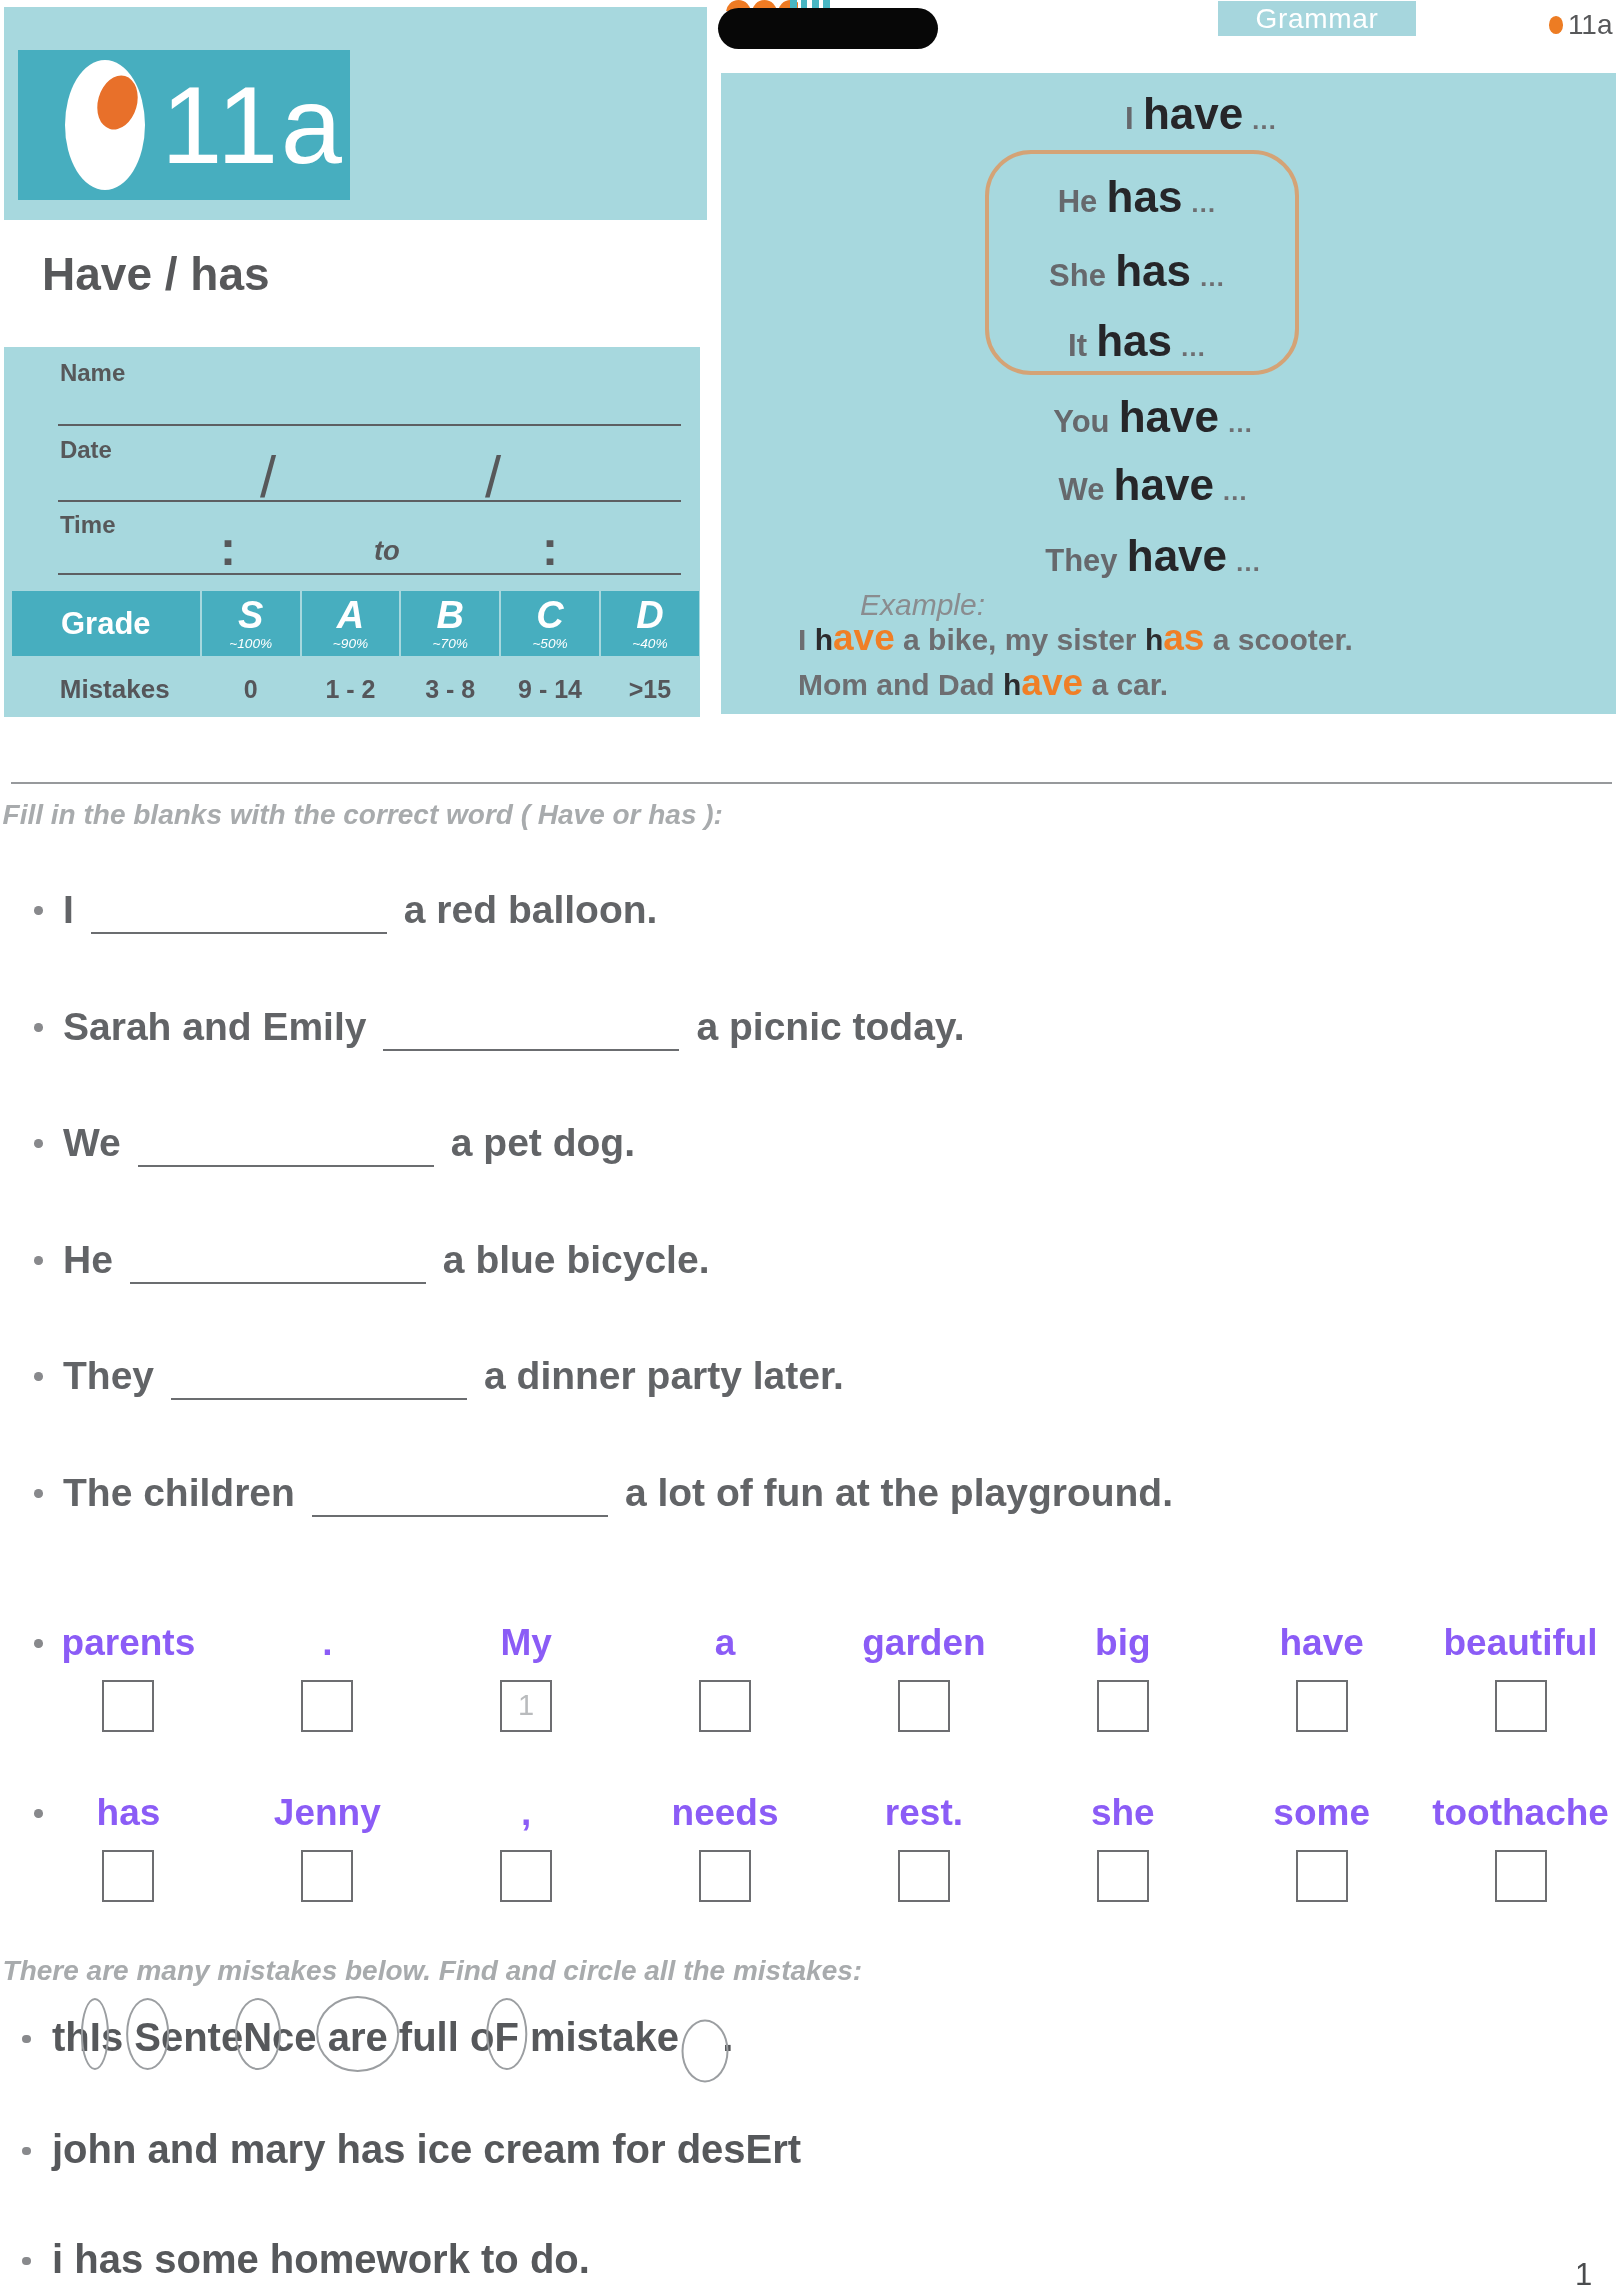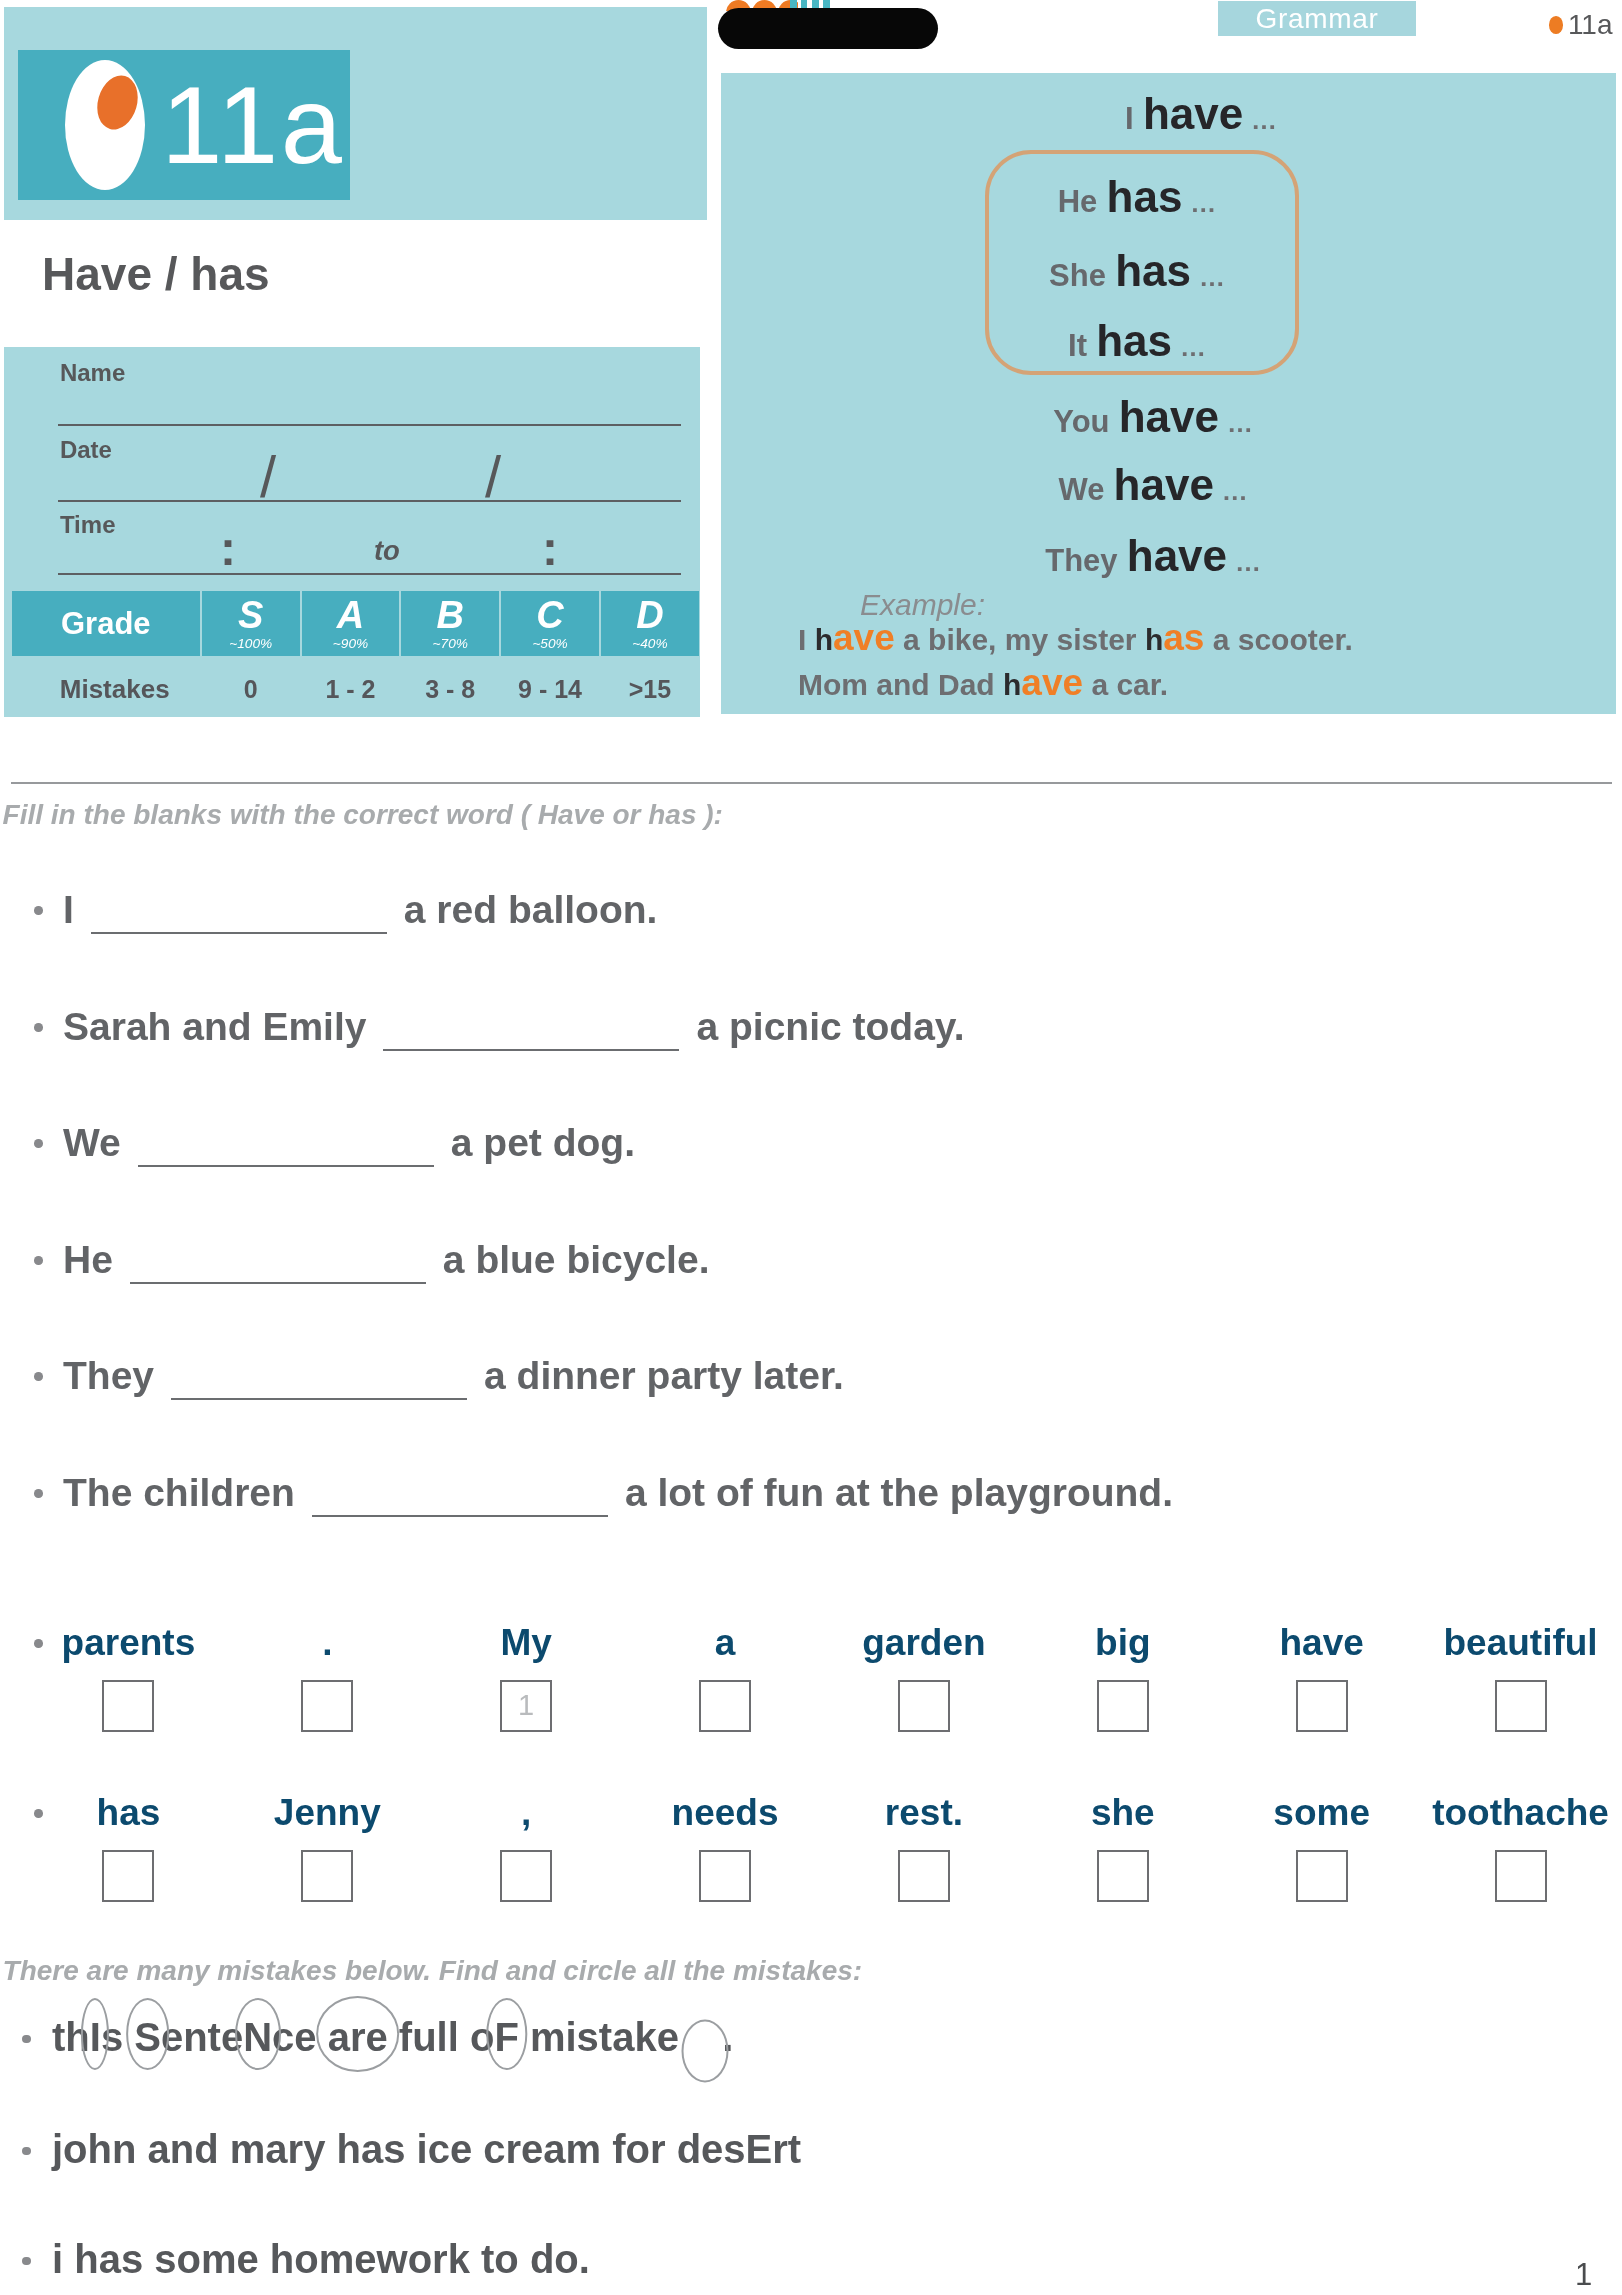--- a/index.html
+++ b/index.html
@@ -68,21 +68,21 @@
   .bullet { position:absolute; width:8.5px; height:8.5px; border-radius:50%; background:#88898c; }
 
   
   .fill-row { position:absolute; left:0; width:1622px; height:72px; }
   .fill-row .txt { position:absolute; left:63px; top:0; font-size:39px; font-weight:700; color:#626467; white-space:nowrap; }
   .blank { display:inline-block; width:296px; border-bottom:2.6px solid #6b6d70; position:relative; top:10.5px; margin:0 17px; }
 
   
   .word-row { position:absolute; left:29px; width:1591px; display:flex; }
   .wcol { width:199px; display:flex; flex-direction:column; align-items:center; }
-  .wlabel { height:47px; font-size:37px; font-weight:700; color:#0c4a6e; white-space:nowrap; }
+  .wlabel { height:47px; font-size:37px; font-weight:700; color:#8b5cf6; white-space:nowrap; }
   .obox { width:48px; height:48px; margin-top:10.5px; background:#ffffff; border:2px solid #6d6e71;
           display:flex; align-items:center; justify-content:center; }
   .obox .onum { font-size:29px; color:#b9bbbd; }
 
   
   .ms-row { position:absolute; left:0; width:1622px; }
   .ms-row .txt { position:absolute; left:52px; top:0; font-size:40px; font-weight:700; color:#56585b; white-space:nowrap; }
   .circ { position:relative; display:inline-block; }
   .circ::after { content:""; position:absolute; left:50%; top:42%; transform:translate(-50%,-50%);
       width:calc(100% + 13px); height:68px; border:2.6px solid #9b9ea1; border-radius:50%; }

